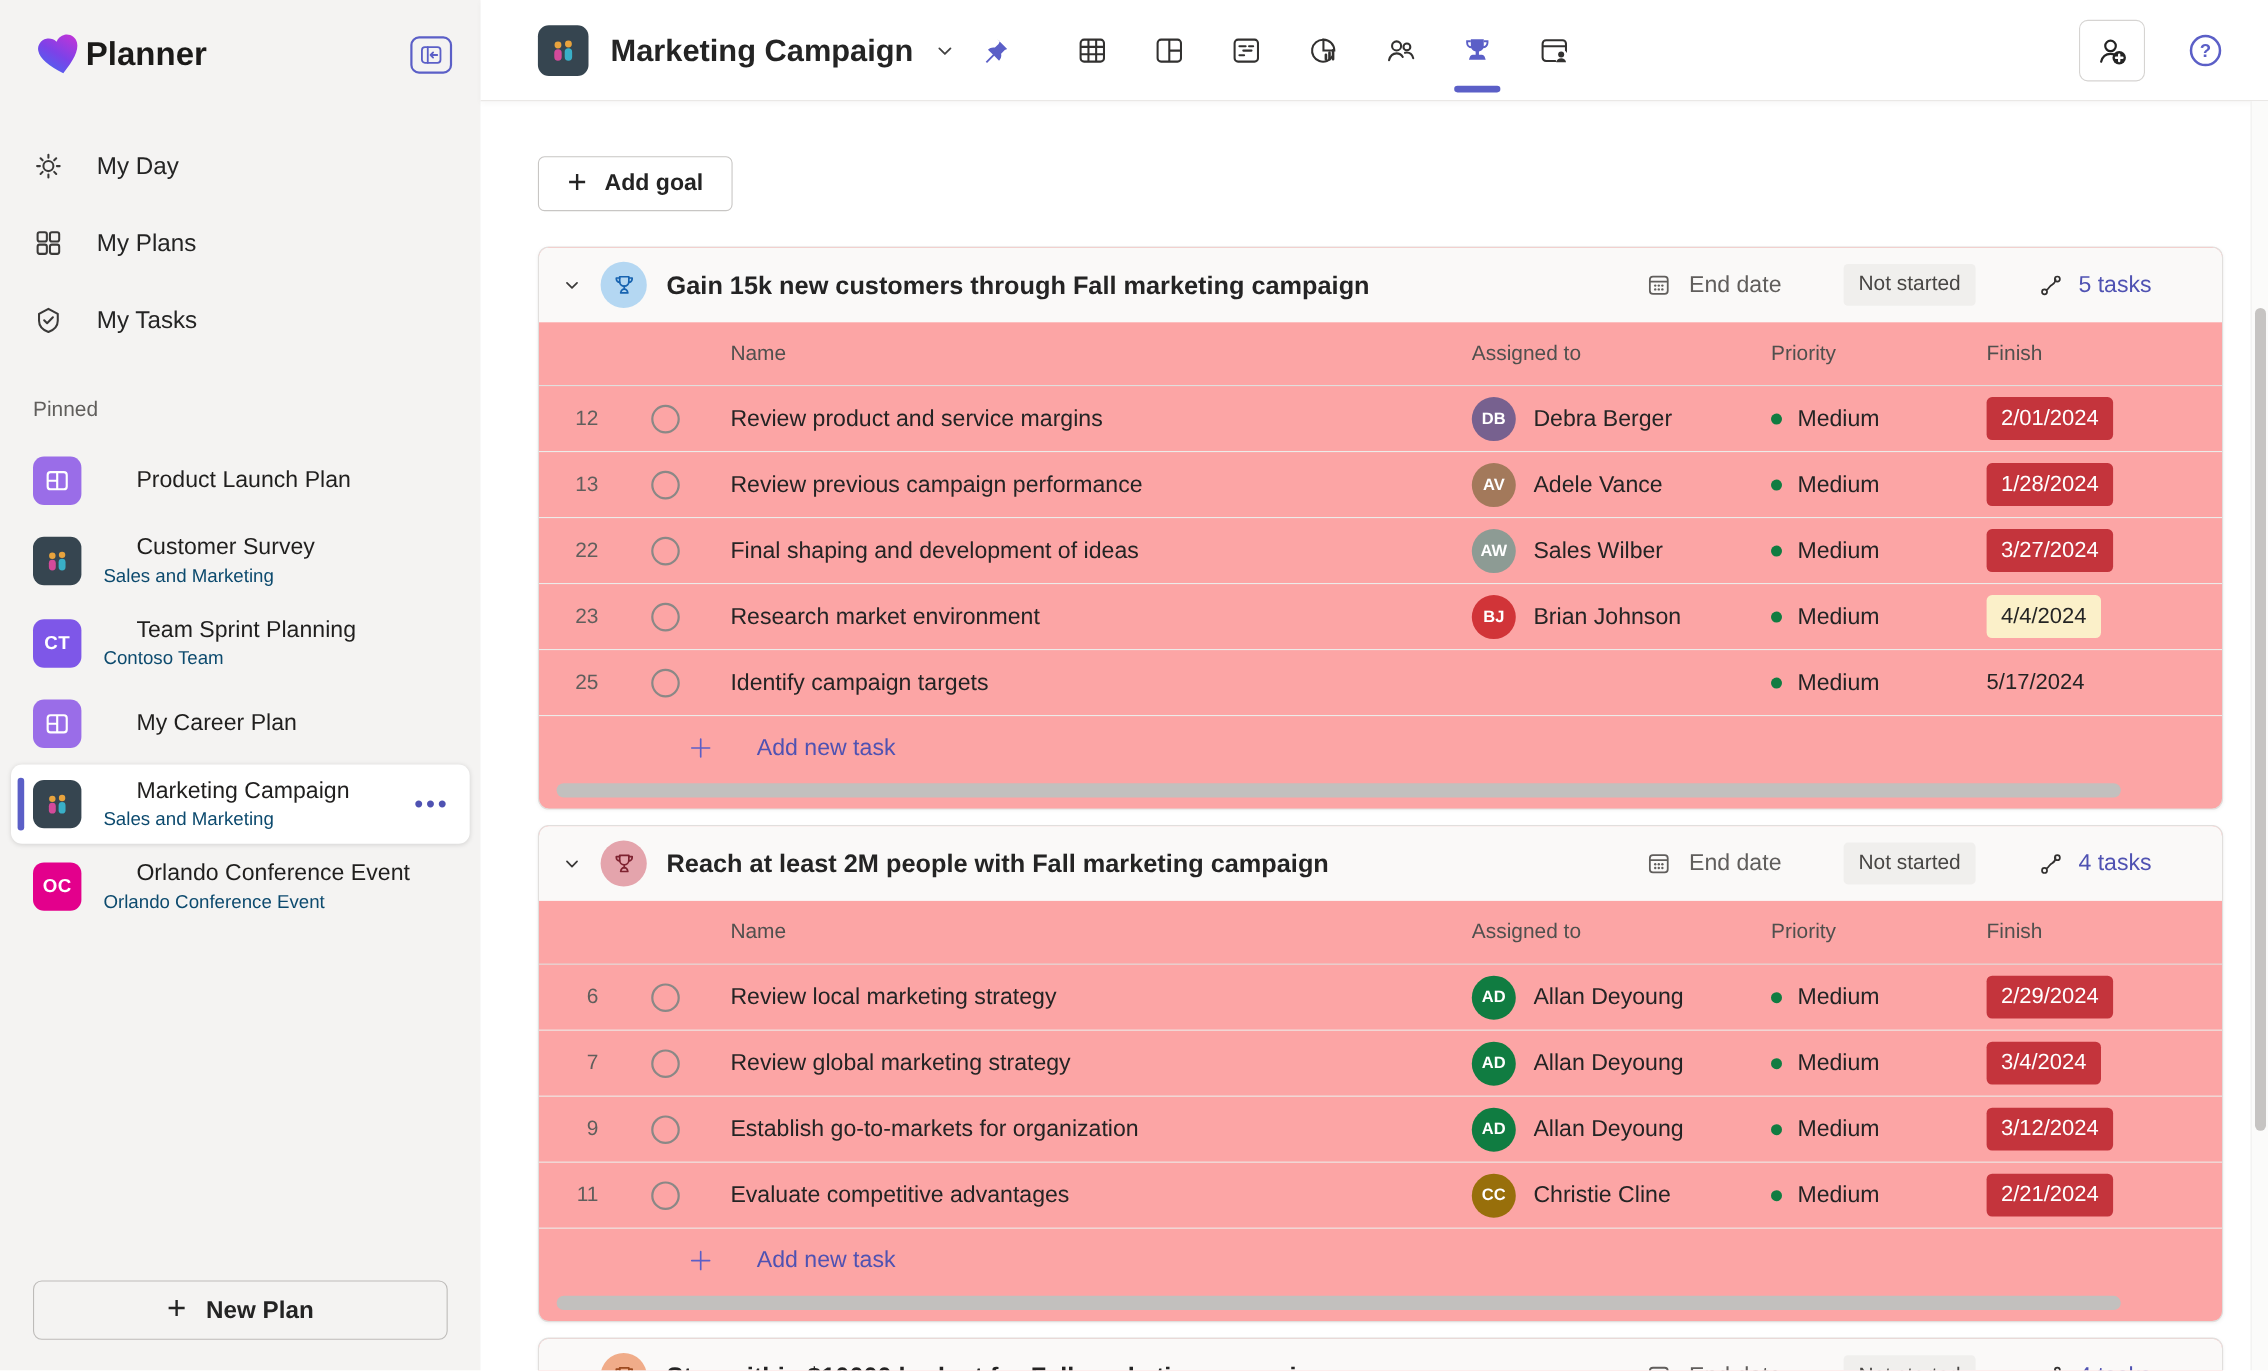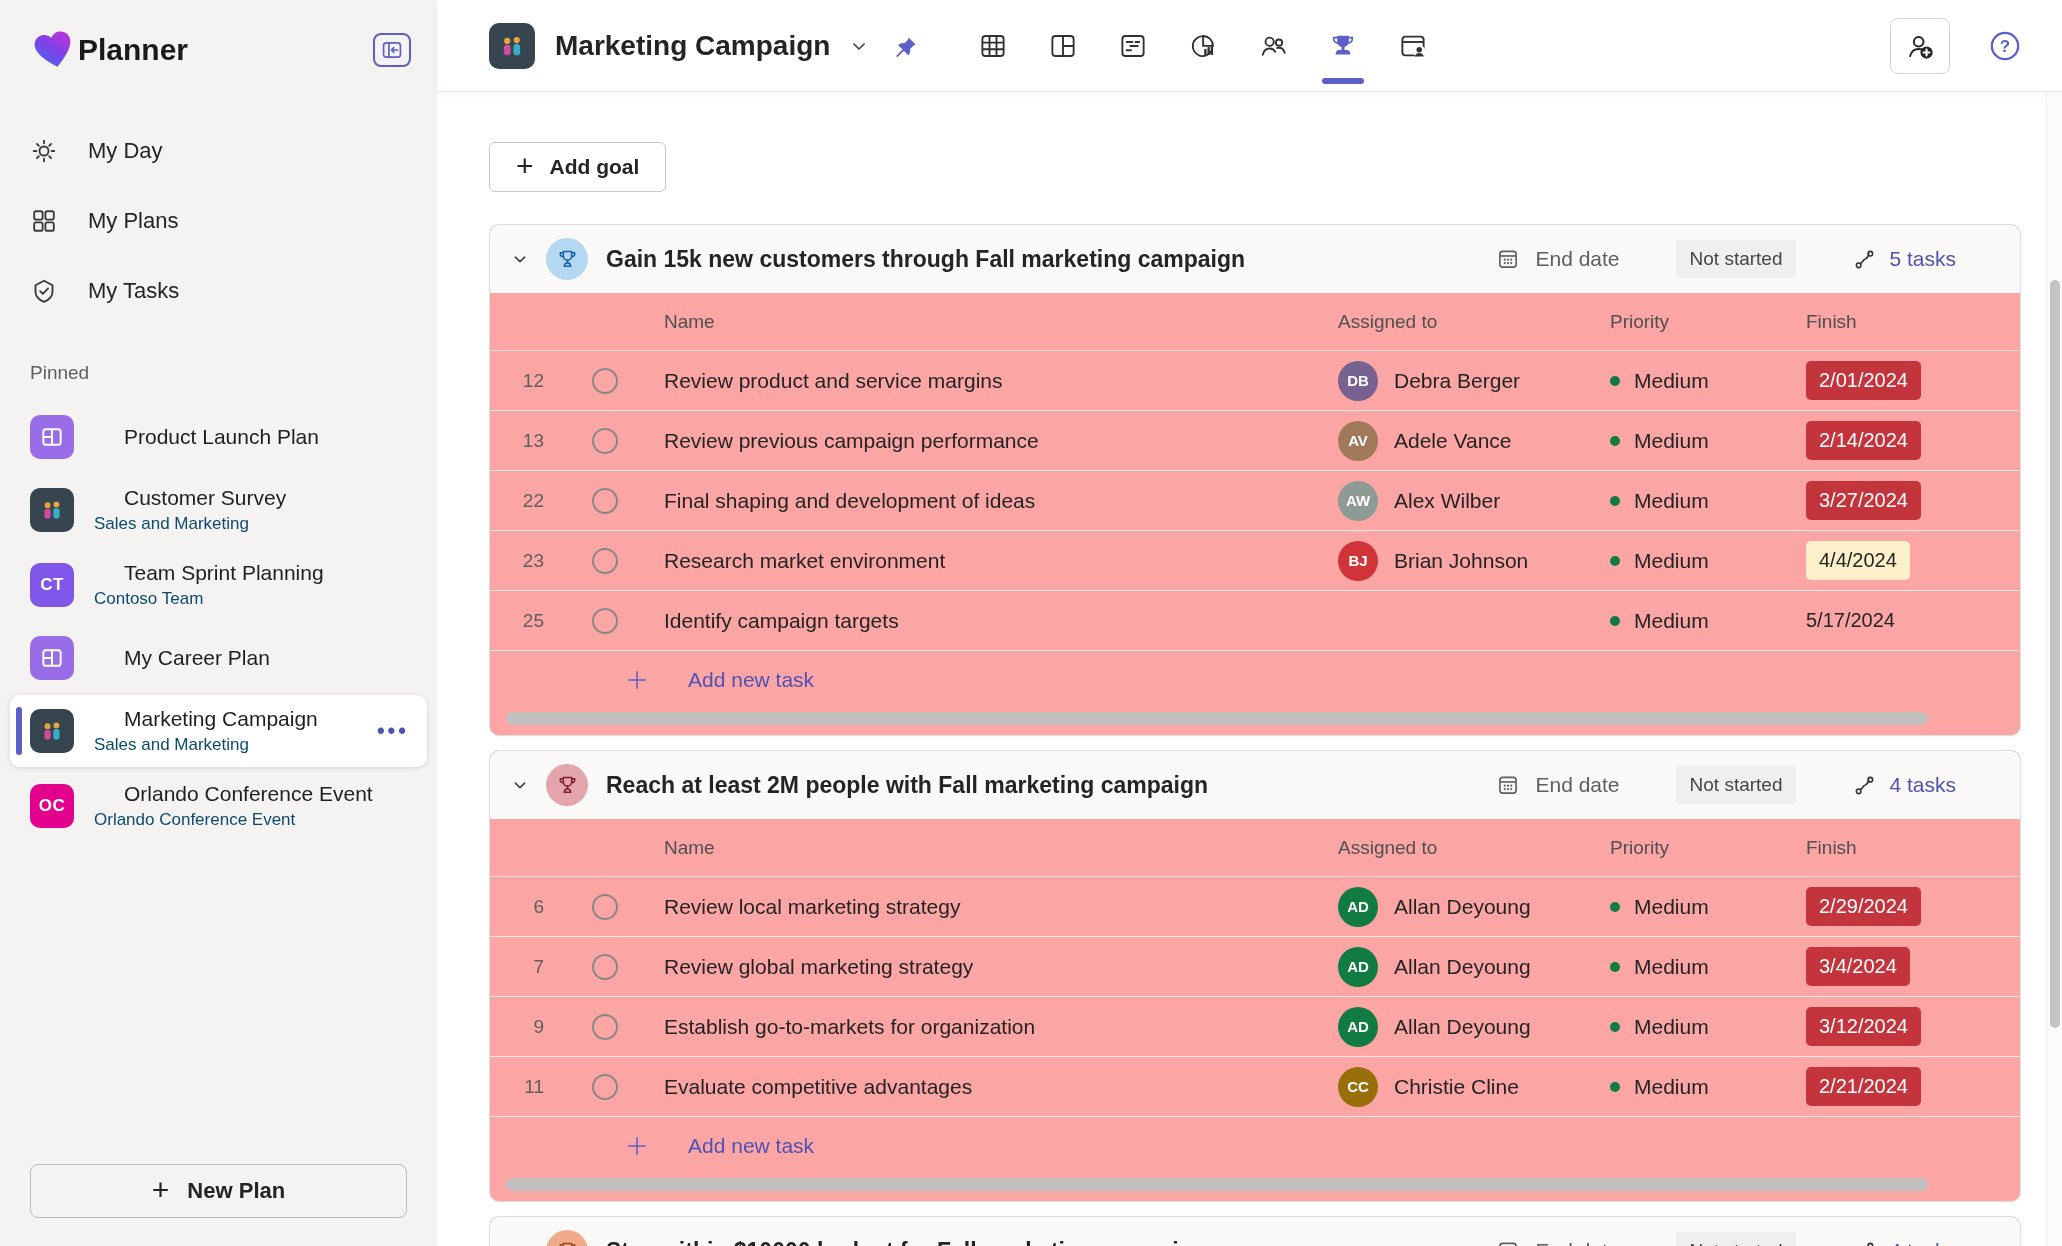--- a/index.html
+++ b/index.html
@@ -446,32 +446,32 @@
     <span class="td-name">Review previous campaign performance</span>
     <span class="td-assigned">
       <span class="avatar photo" style="background: rgb(163, 121, 91);">AV</span>
       <span class="assignee-name">Adele Vance</span>
     </span>
     <span class="td-priority">
       <span class="pdot"></span>
       <span class="plabel">Medium</span>
     </span>
     <span class="td-finish">
-      <span class="finish-badge overdue">2/14/2024</span>
+      <span class="finish-badge overdue">1/28/2024</span>
     </span>
   </div>
                 <div class="trow">
     <span class="td-num">22</span>
     <span class="td-cb">
                     <span class="cb"></span>
                   </span>
     <span class="td-name">Final shaping and development of ideas</span>
     <span class="td-assigned">
       <span class="avatar photo" style="background: rgb(141, 155, 148);">AW</span>
-      <span class="assignee-name">Alex Wilber</span>
+      <span class="assignee-name">Sales Wilber</span>
     </span>
     <span class="td-priority">
       <span class="pdot"></span>
       <span class="plabel">Medium</span>
     </span>
     <span class="td-finish">
       <span class="finish-badge overdue">3/27/2024</span>
     </span>
   </div>
                 <div class="trow">

